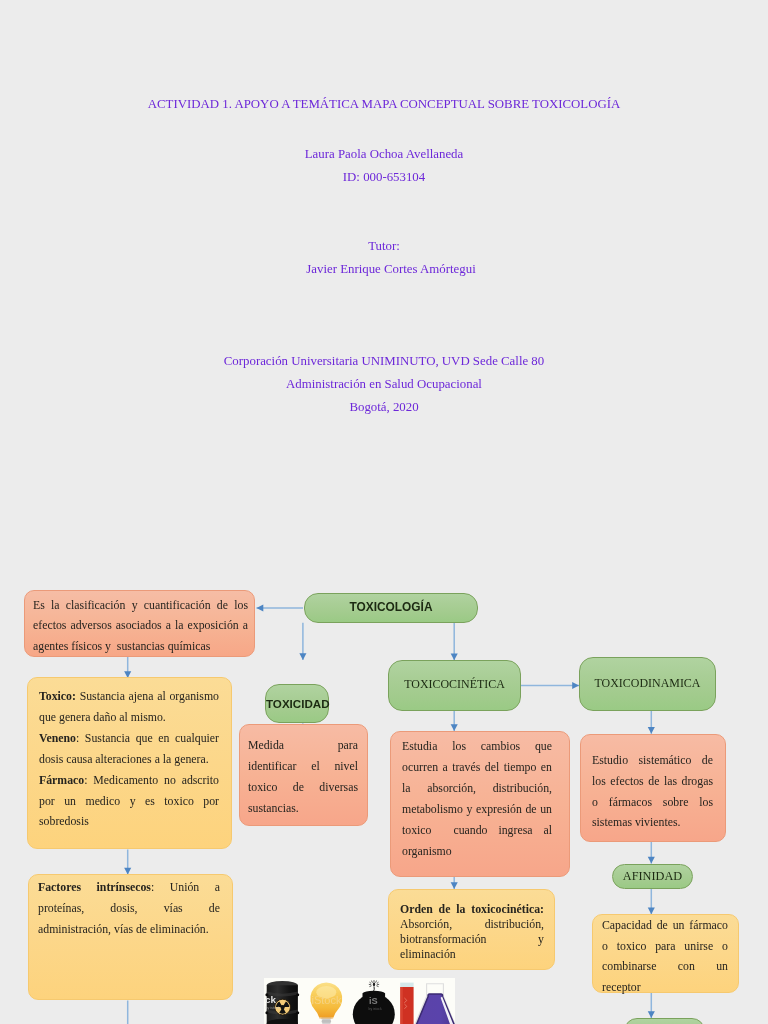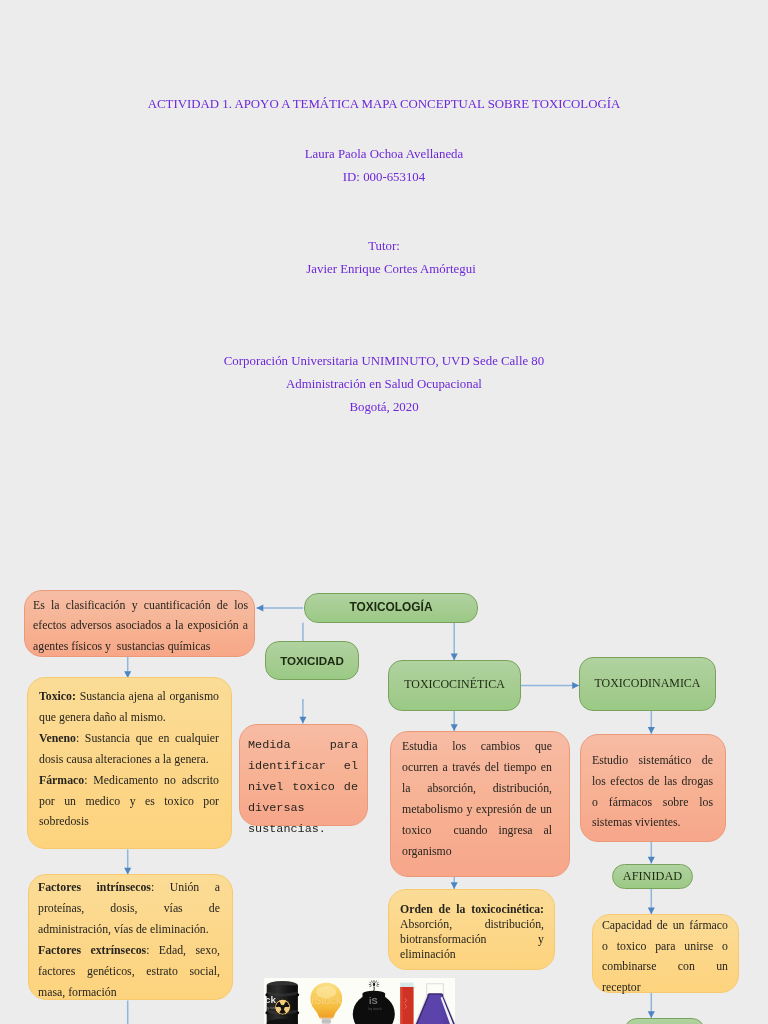--- a/index.html
+++ b/index.html
@@ -17,21 +17,21 @@
 
   
   .map{position:absolute;left:0;top:0;width:768px;height:1024px;}
   .arrows{position:absolute;left:0;top:0;}
   .node{position:absolute;box-sizing:border-box;border-radius:14px;}
 
   .n-green{background:linear-gradient(180deg,#b0d3a0 0%,#a9ce96 35%,#a2cb8d 70%,#9aca85 100%);
            border:1px solid #7aa25c;}
   .n-green .lbl{position:absolute;left:0;right:0;top:50%;transform:translate3d(0,-48%,0);
                 text-align:center;color:#1c2a12;line-height:1;}
-  .txtbox{border-radius:18px;}
+  .txtbox{border-radius:10px;}
   .c-salmon{background:linear-gradient(180deg,#f7bba4 0%,#f7b294 50%,#f7a68a 100%);border:1px solid #eb9a79;}
   .c-salmon2{background:linear-gradient(180deg,#f6bda5 0%,#f6b495 50%,#f7a787 100%);border:1px solid #eb9a79;}
   .c-amber{background:linear-gradient(180deg,#fbdc96 0%,#fcd78a 50%,#fdd37d 100%);border:1px solid #f6c96f;}
   .bodytxt{position:absolute;color:#26241f;font-size:11.8px;transform:translateZ(0);}
   .pj{margin:0;text-align:justify;}
   .pjl{margin:0;text-align:justify;text-align-last:justify;}
   .pj b,.pl b,.pjl b{font-weight:bold;}
 
   
   .strip{position:absolute;background:#fdfdf8;overflow:hidden;}
@@ -91,28 +91,27 @@
       <div class="bodytxt" style="left:10.6px;width:180px;top:8.1px;line-height:20.9px;">
         <p class="pj"><b>Toxico:</b><span> Sustancia ajena al organismo que genera daño al mismo.</span></p>
         <p class="pj"><b>Veneno</b><span>: Sustancia que en cualquier dosis causa alteraciones a la genera.</span></p>
         <p class="pj"><b>Fármaco</b><span>: Medicamento no adscrito por un medico y es toxico por sobredosis</span></p>
       </div>
     </div>
 
     <div class="node txtbox c-amber" style="left:27.5px;top:874px;width:205px;height:126px;">
       <div class="bodytxt" style="left:9px;width:182px;top:1.7px;line-height:20.9px;">
         <p class="pj"><b>Factores intrínsecos</b><span>: Unión a proteínas, dosis, vías de administración, vías de eliminación.</span></p>
-        <p class="pj"><b>Factores extrínsecos</b><span>: Edad, sexo, factores genéticos, estrato social, masa, formación</span></p>
-      </div>
-    </div>
-
-    <div class="node n-green" style="left:265px;top:641px;width:94px;height:39px;text-decoration:underline;">
+      </div>
+    </div>
+
+    <div class="node n-green" style="left:265px;top:684px;width:64px;height:39px;text-decoration:underline;">
       <div class="lbl" style="font-family:'Liberation Sans','DejaVu Sans',sans-serif;font-weight:bold;font-size:11.6px;">TOXICIDAD</div>
     </div>
-    <div class="node txtbox c-salmon" style="left:239px;top:723.5px;width:129px;height:102px;font-family:Liberation Mono, monospace;">
+    <div class="node txtbox c-salmon" style="left:239px;top:723.5px;width:129px;height:102px;">
       <div class="bodytxt" style="left:8.3px;width:110px;top:10.1px;line-height:21px;">
         <p class="pj">Medida para identificar el nivel toxico de diversas sustancias.</p>
       </div>
     </div>
 
     <div class="node n-green" style="left:387.8px;top:660.2px;width:133px;height:50.6px;">
       <div class="lbl" style="font-size:11.95px;">TOXICOCINÉTICA</div>
     </div>
     <div class="node txtbox c-salmon" style="left:389.5px;top:731px;width:180px;height:146px;">
       <div class="bodytxt" style="left:11.5px;width:150px;top:4.4px;line-height:20.9px;">

